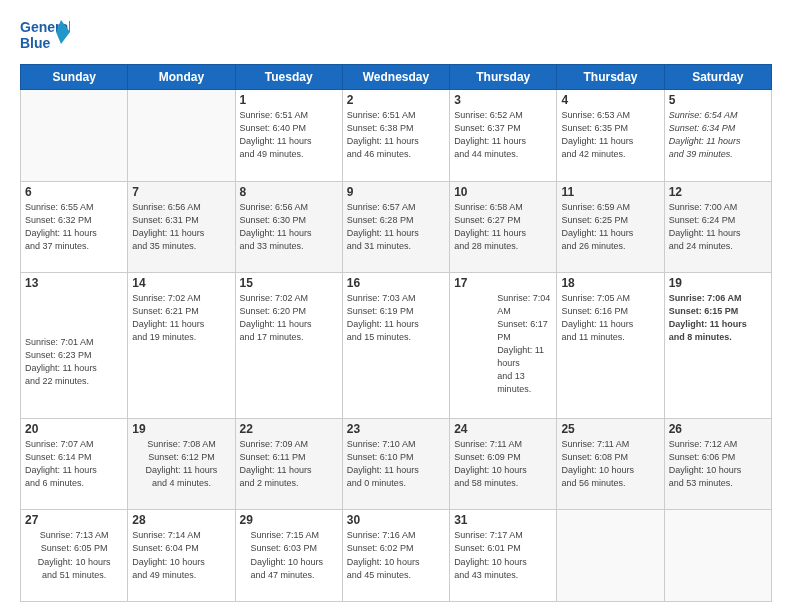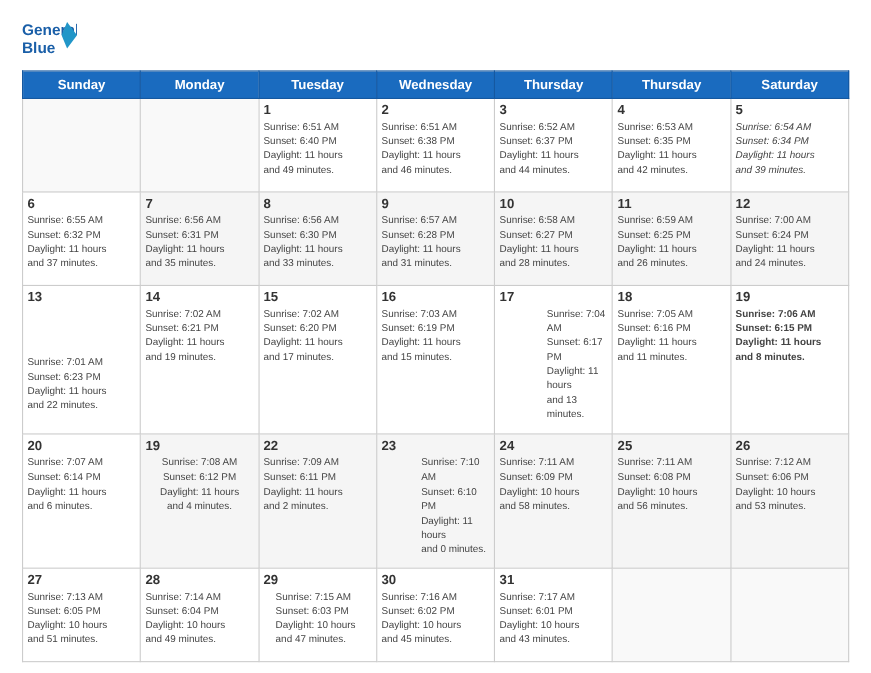--- a/index.html
+++ b/index.html
@@ -277,21 +277,21 @@
           </td>
           <td>
             <span class="day-num">22</span>
             <div class="day-detail" style="white-space: pre-line;">Sunrise: 7:09 AM
 Sunset: 6:11 PM
 Daylight: 11 hours
 and 2 minutes.</div>
           </td>
           <td>
             <span class="day-num">23</span>
-            <div class="day-detail" style="white-space: pre-line; margin-left: 36px;">Sunrise: 7:10 AM
+            <div class="day-detail" style="white-space: pre-line;">Sunrise: 7:10 AM
 Sunset: 6:10 PM
 Daylight: 11 hours
 and 0 minutes.</div>
           </td>
           <td>
             <span class="day-num">24</span>
             <div class="day-detail" style="white-space: pre-line;">Sunrise: 7:11 AM
 Sunset: 6:09 PM
 Daylight: 10 hours
 and 58 minutes.</div>
@@ -307,21 +307,21 @@
             <span class="day-num">26</span>
             <div class="day-detail" style="white-space: pre-line;">Sunrise: 7:12 AM
 Sunset: 6:06 PM
 Daylight: 10 hours
 and 53 minutes.</div>
           </td>
         </tr>
         <tr>
           <td>
             <span class="day-num">27</span>
-            <div class="day-detail" style="white-space: pre-line;">Sunrise: 7:13 AM
+            <div class="day-detail" style="white-space: pre-line; text-align: center;">Sunrise: 7:13 AM
 Sunset: 6:05 PM
 Daylight: 10 hours
 and 51 minutes.</div>
           </td>
           <td>
             <span class="day-num">28</span>
             <div class="day-detail" style="white-space: pre-line;">Sunrise: 7:14 AM
 Sunset: 6:04 PM
 Daylight: 10 hours
 and 49 minutes.</div>

